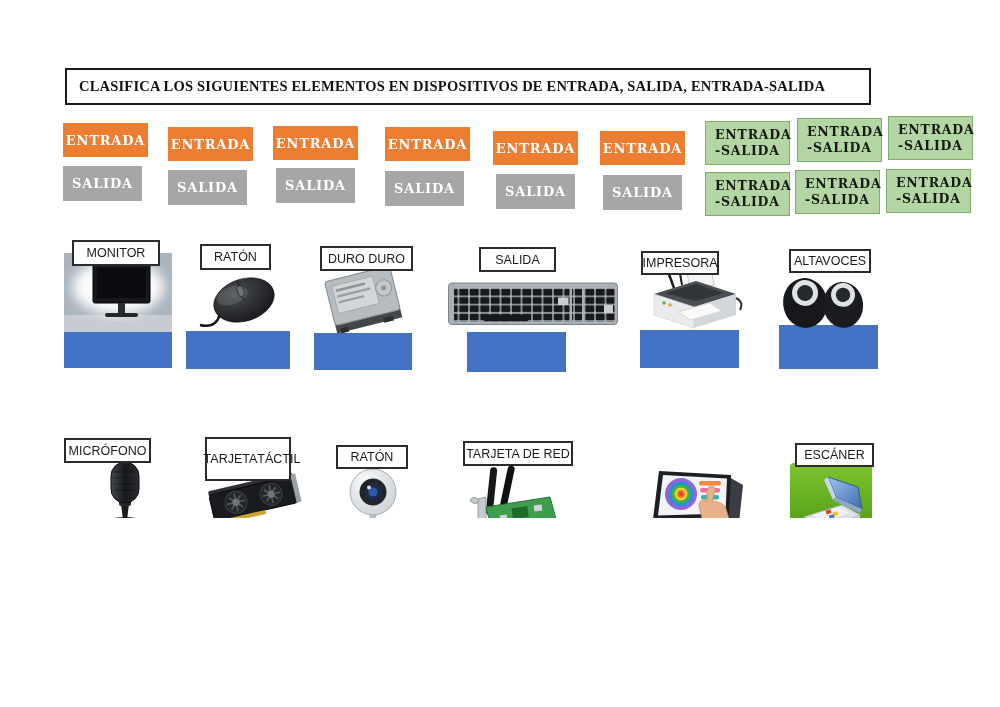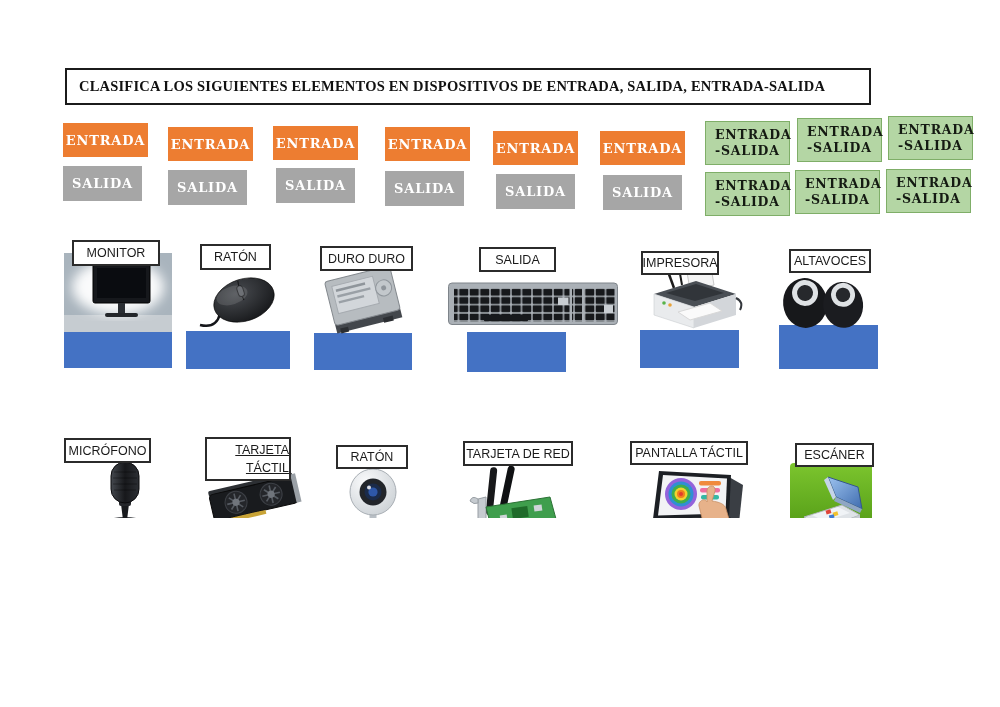--- a/index.html
+++ b/index.html
@@ -14,22 +14,22 @@
         letter-spacing:.8px;cursor:grab;}
   .tag-entrada{width:85px;height:34px;background:#ed7d31;color:#fff;font-size:13px;}
   .tag-salida{width:79px;height:35px;background:#a6a6a6;color:#fff;font-size:13px;}
   .tag-es{width:85px;height:44px;background:#b4d6a4;border:1px solid #7fae68;color:#141a12;
         font-size:12.5px;flex-direction:column;align-items:flex-start;justify-content:center;
         padding-left:9px;line-height:1.3;}
   .tag-es span{display:block;}
   .dev-label{position:absolute;background:#fff;border:2px solid #2b2b2b;box-sizing:border-box;
         display:flex;align-items:center;justify-content:center;font-size:12.5px;color:#1a1a1a;
         z-index:5;text-align:center;}
-  .dev-label.two-line{flex-direction:column;align-items:flex-end;justify-content:center;
-        padding-left:8px;line-height:1.45;text-decoration:underline;}
+  .dev-label.two-line{flex-direction:row;align-items:center;justify-content:center;
+        padding-left:8px;line-height:1.45;}
   .dev-img{position:absolute;pointer-events:none;z-index:3;}
   .dev-img svg{display:block;}
   .dropzone{position:absolute;background:#4472c4;z-index:1;cursor:pointer;}
   .footer{position:absolute;left:693px;top:666px;display:flex;align-items:flex-start;}
   .logo-grid{display:grid;grid-template-columns:15px 15px;grid-template-rows:15px 15px;
         gap:1px;margin-top:4px;margin-right:3px;}
   .logo-sq{display:flex;align-items:center;justify-content:center;color:#fff;
         font-weight:bold;font-size:10px;border-radius:2px;font-family:"Liberation Sans",sans-serif;}
   .sq-l{background:#2f74c8;} .sq-i{background:#e0433a;} .sq-v{background:#3fa54b;} .sq-e{background:#f2a71f;}
   .wordmark{font-weight:bold;font-size:30px;letter-spacing:-1.5px;color:#1f5795;line-height:36px;}
@@ -297,23 +297,20 @@
       <path d="M18,36 q-6,-4 -8,2 q4,4 8,2 z" fill="#c6cbd0" stroke="#989ea4"></path>
       <polygon points="26,44 90,34 96,56 32,68" fill="#3f9e4d" stroke="#2c7236"></polygon>
       <rect x="52" y="44" width="16" height="11" fill="#1f6b2a" transform="rotate(-8 60 49)"></rect>
       <rect x="74" y="42" width="8" height="6" fill="#cfd4d8" transform="rotate(-8 78 45)"></rect>
       <rect x="40" y="52" width="7" height="5" fill="#cfd4d8" transform="rotate(-8 43 54)"></rect>
       <polygon points="40,64 70,59 71,66 41,71" fill="#d4af37"></polygon>
     </svg>
   </div>
   <div class="dropzone" style="left:470px;top:539px;width:103px;height:41px"></div>
 
-  <div class="dev-label" style="left:630px;top:441px;width:118px;height:24px">
-      <span>PANTALLA TÁCTIL</span>
-    </div>
   <div class="dev-img" style="left:633px;top:463px">
     <svg width="127" height="100" viewBox="0 0 127 100">
       <polygon points="16,58 96,52 110,64 30,70" fill="#2b2e33"></polygon>
       <polygon points="96,14 110,22 106,60 94,52" fill="#3a3e44"></polygon>
       <polygon points="26,8 98,12 96,54 20,56" fill="#1c1f24"></polygon>
       <polygon points="30,12 94,15.5 92.5,50.5 25,52.5" fill="#f2f3f5"></polygon>
       <g>
         <circle cx="48" cy="31" r="16" fill="#7b3fd4" opacity=".8"></circle>
         <circle cx="48" cy="31" r="12.5" fill="#2f8fd4"></circle>
         <circle cx="48" cy="31" r="9.5" fill="#3fae4c"></circle>

